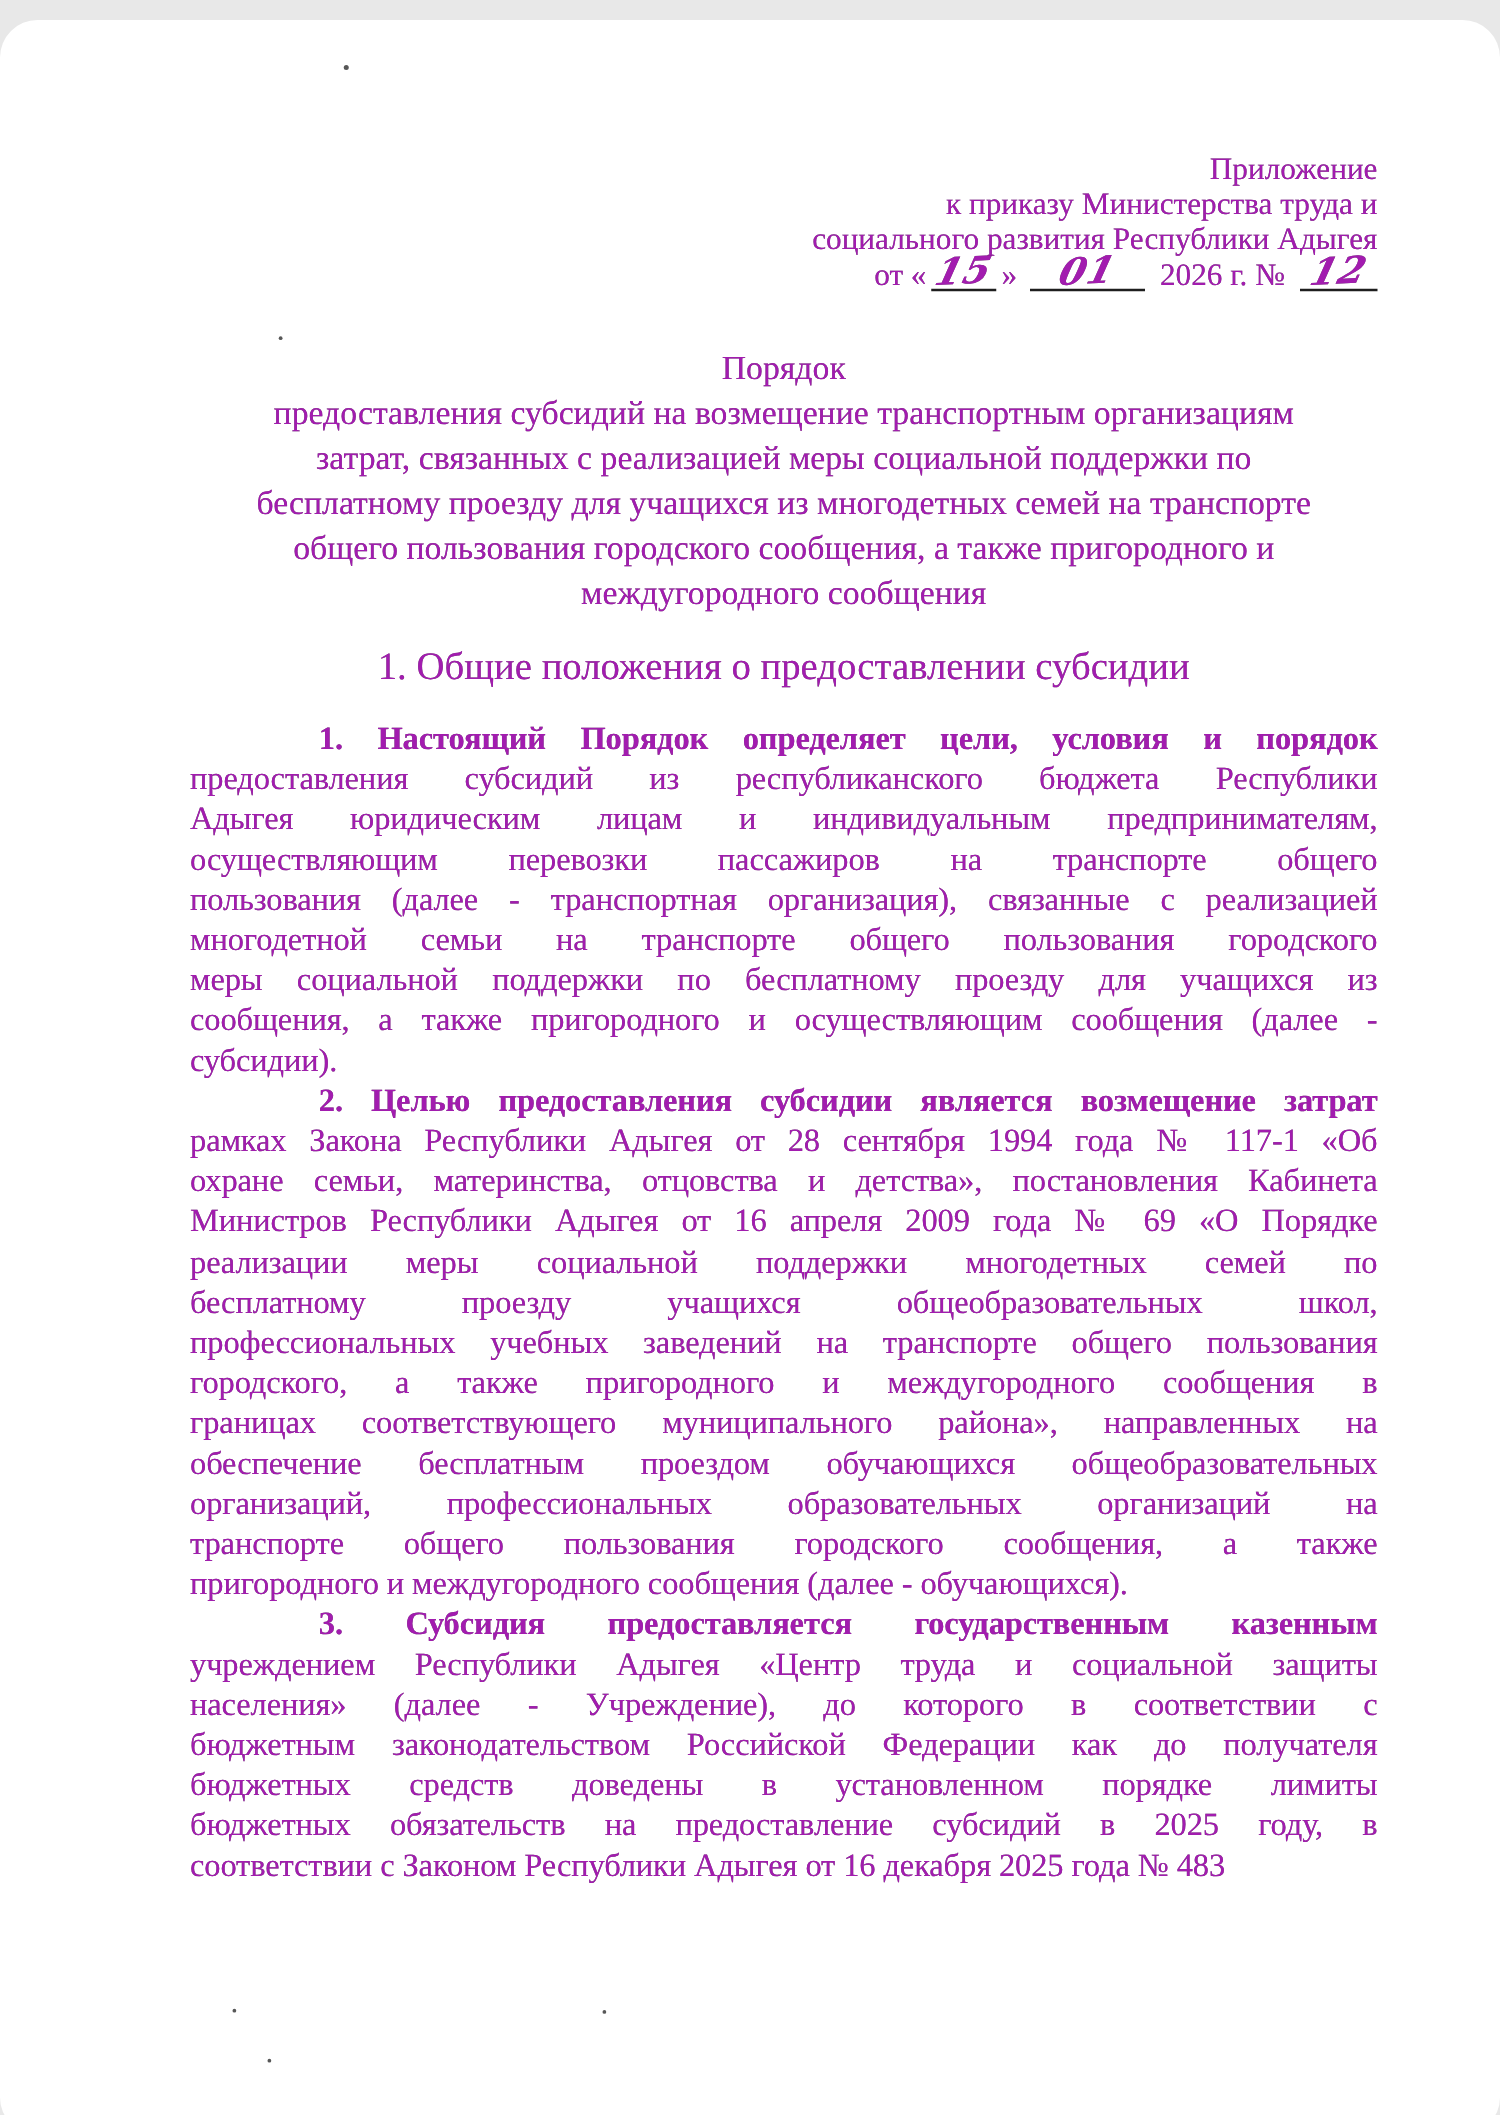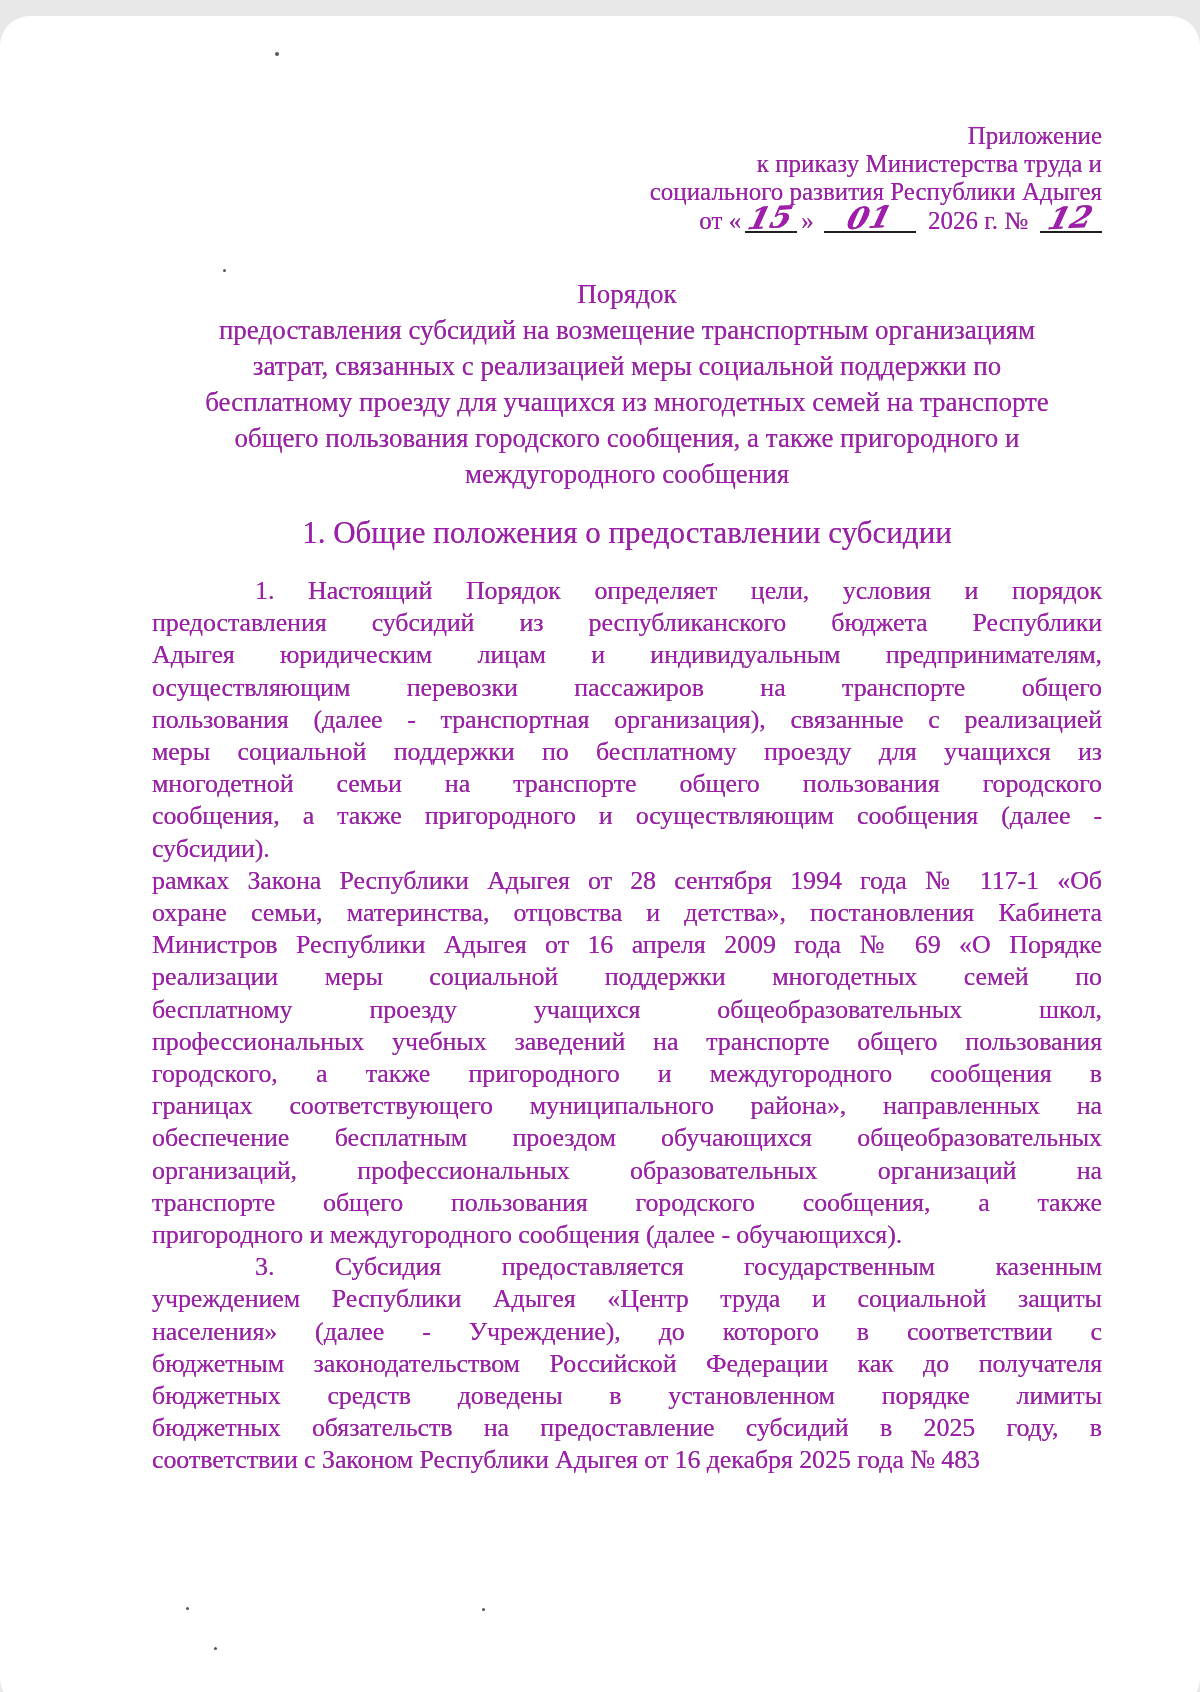--- a/index.html
+++ b/index.html
@@ -59,21 +59,21 @@
     text-align:center;
   }
 
   
   .body-text {
     position:absolute; top:559px; left:152px; width:950px;
     font-size:26px; line-height:32.2px;
     letter-spacing:-0.1px;
   }
   .para .line { text-align:justify; text-align-last:justify; }
-  .para .line.first { text-indent:103px; }
+  .para .line.first { text-indent:103px;font-weight:bold; }
   .para .line.last { text-align-last:left; }
 
   
   .speck {
     position:absolute; background:#3a3a3a; border-radius:50%;
     width:4px; height:4px; opacity:.85;
   }
   .s1 { left:275px; top:36px; }
   .s2 { left:223px; top:253px; width:3px; height:3px; }
   .s3 { left:186px; top:1591px; width:3px; height:3px; }
@@ -112,26 +112,27 @@
 
   <div class="heading">1. Общие положения о предоставлении субсидии</div>
 
   <div class="body-text">
     <div class="para">
         <div class="line first">1. Настоящий Порядок определяет цели, условия и порядок</div>
         <div class="line">предоставления субсидий из республиканского бюджета Республики</div>
         <div class="line">Адыгея юридическим лицам и индивидуальным предпринимателям,</div>
         <div class="line">осуществляющим перевозки пассажиров на транспорте общего</div>
         <div class="line">пользования (далее - транспортная организация), связанные с реализацией</div>
+        <div class="line">многодетной семьи на транспорте общего пользования городского</div>
         <div class="line">меры социальной поддержки по бесплатному проезду для учащихся из</div>
-        <div class="line">многодетной семьи на транспорте общего пользования городского</div>
         <div class="line">сообщения, а также пригородного и осуществляющим сообщения (далее -</div>
         <div class="line last">субсидии).</div>
       </div>
     <div class="para">
+        <div class="line first">2. Целью предоставления субсидии является возмещение затрат</div>
         <div class="line">рамках Закона Республики Адыгея от 28 сентября 1994 года № 117-1 «Об</div>
         <div class="line">охране семьи, материнства, отцовства и детства», постановления Кабинета</div>
         <div class="line">Министров Республики Адыгея от 16 апреля 2009 года № 69 «О Порядке</div>
         <div class="line">реализации меры социальной поддержки многодетных семей по</div>
         <div class="line">бесплатному проезду учащихся общеобразовательных школ,</div>
         <div class="line">профессиональных учебных заведений на транспорте общего пользования</div>
         <div class="line">городского, а также пригородного и междугородного сообщения в</div>
         <div class="line">границах соответствующего муниципального района», направленных на</div>
         <div class="line">обеспечение бесплатным проездом обучающихся общеобразовательных</div>
         <div class="line">организаций, профессиональных образовательных организаций на</div>

